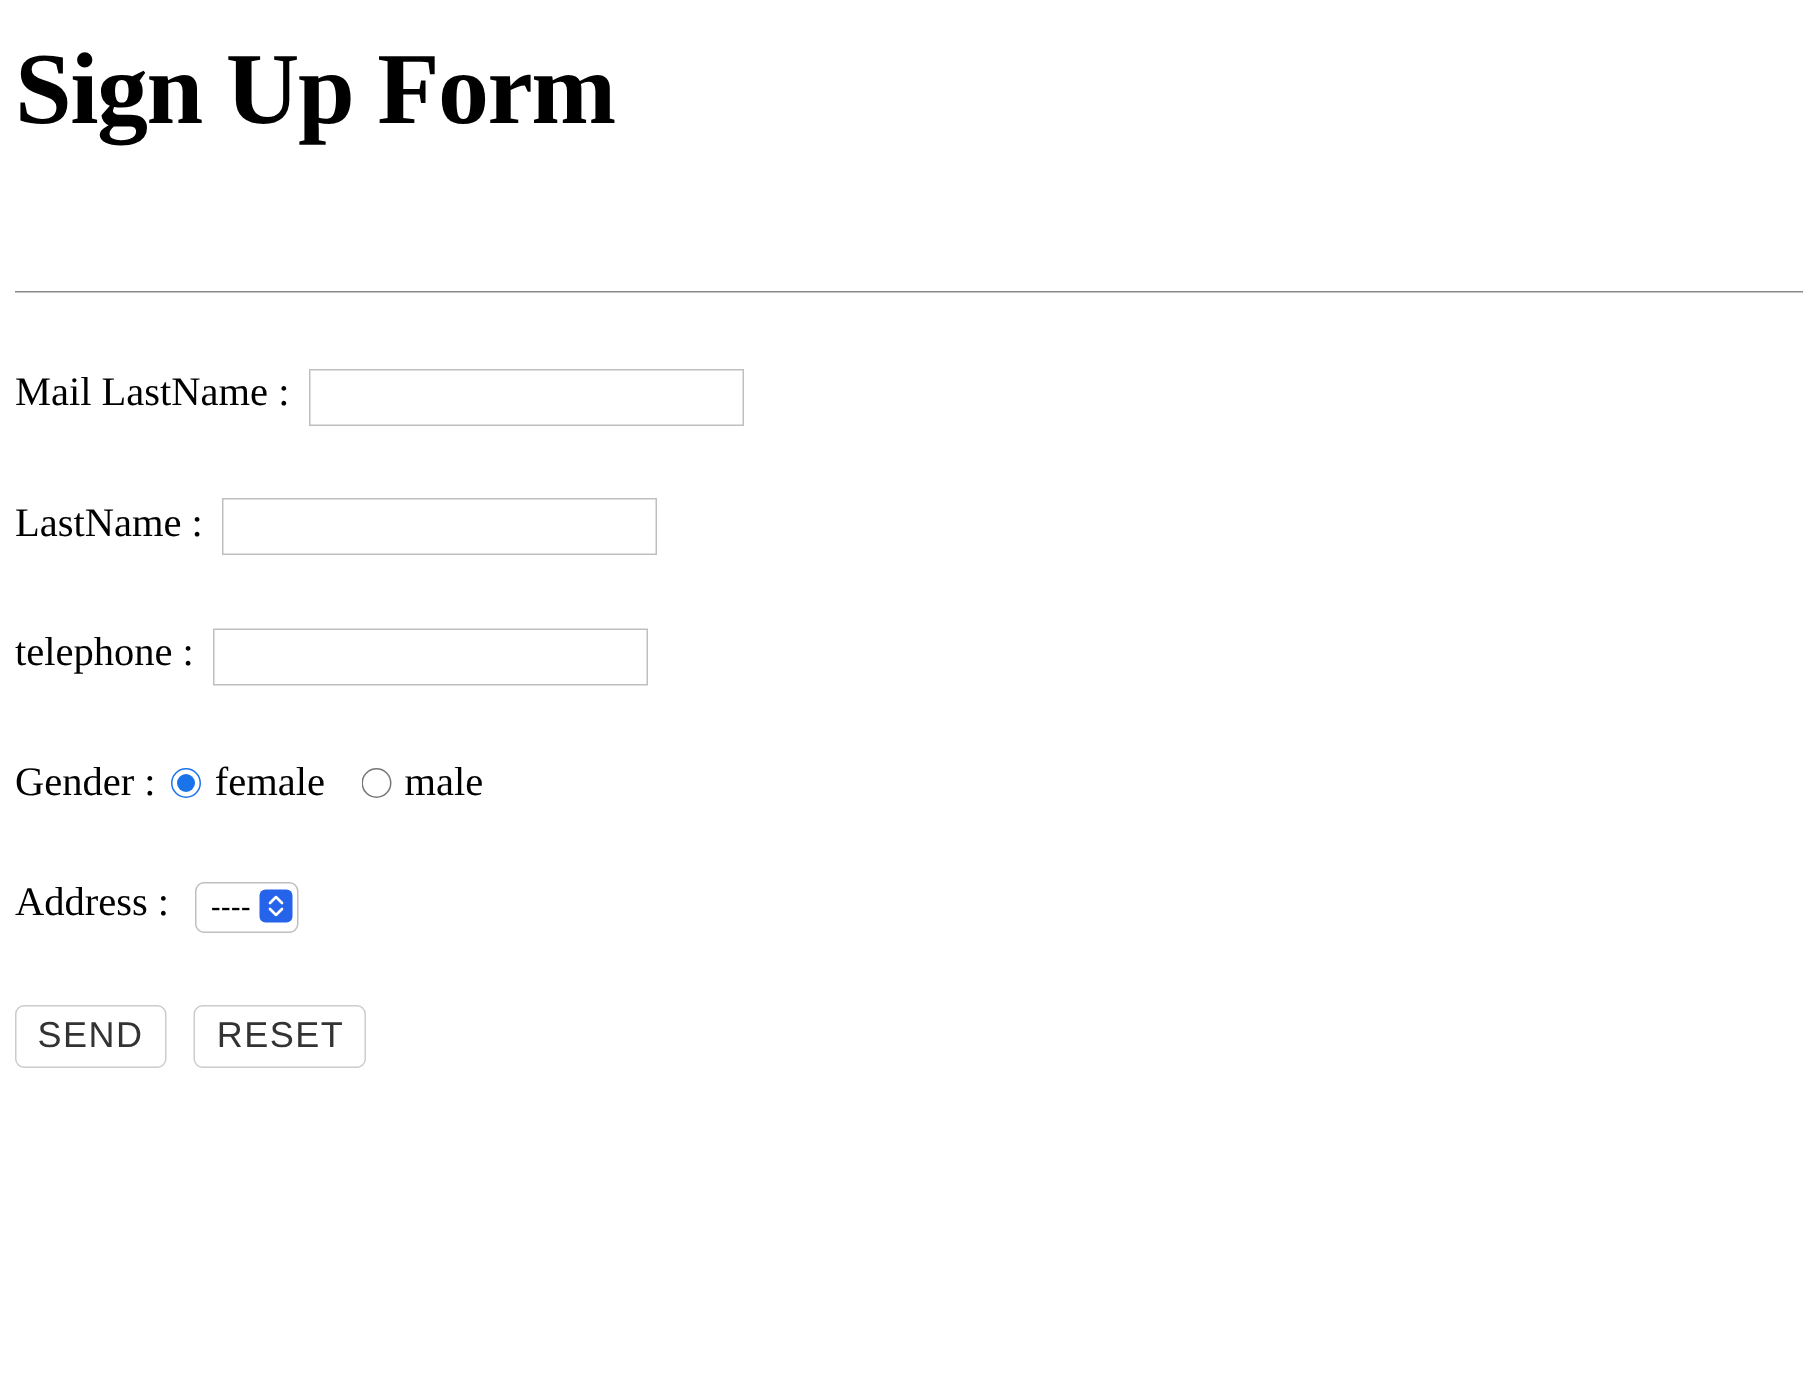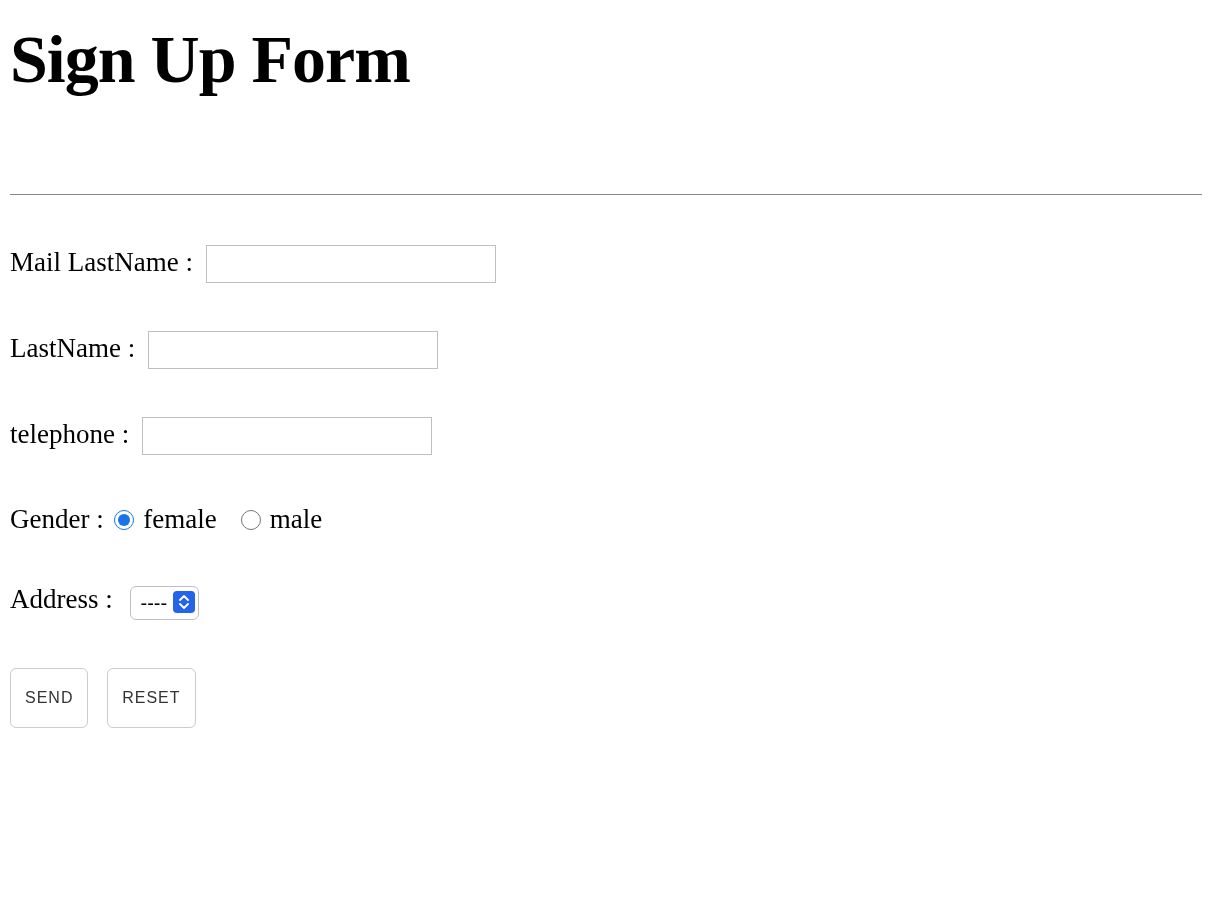--- a/index.html
+++ b/index.html
@@ -81,22 +81,22 @@
     }
     .select-arrow svg {
       width: 12px;
       height: 14px;
     }
     .buttons {
       margin-top: 20px;
     }
     button {
       font-family: Arial, Helvetica, sans-serif;
-      font-size: 16px;
-      padding: 20px 14px;
+      font-size: 24px;
+      padding: 6px 14px;
       border: 1px solid #ccc;
       border-radius: 6px;
       background: #fff;
       color: #333;
       letter-spacing: 1px;
       cursor: pointer;
       margin-right: 12px;
     }
   </style>
 </head>

